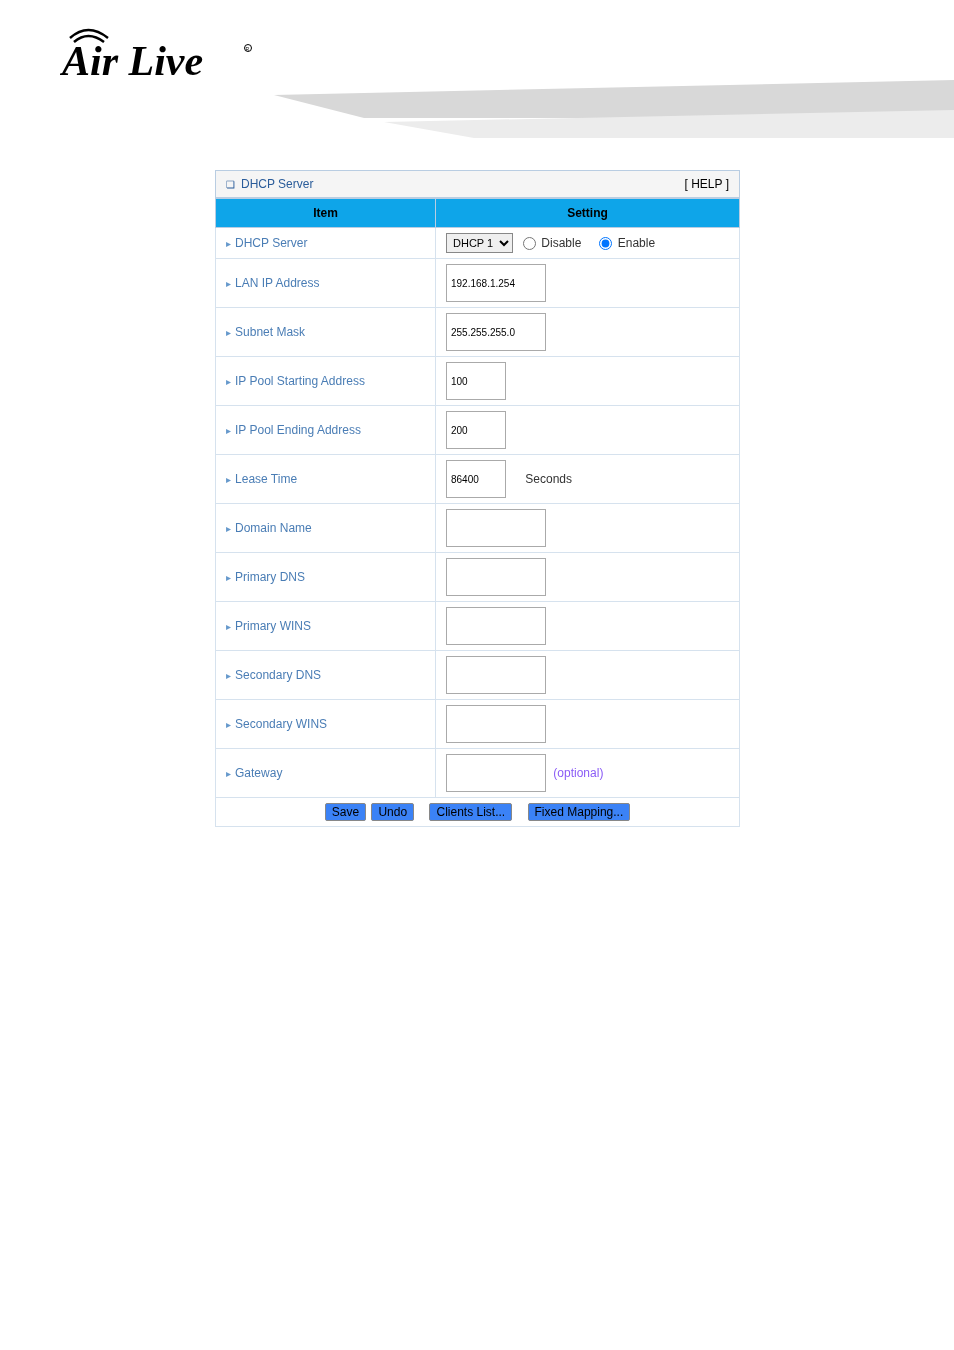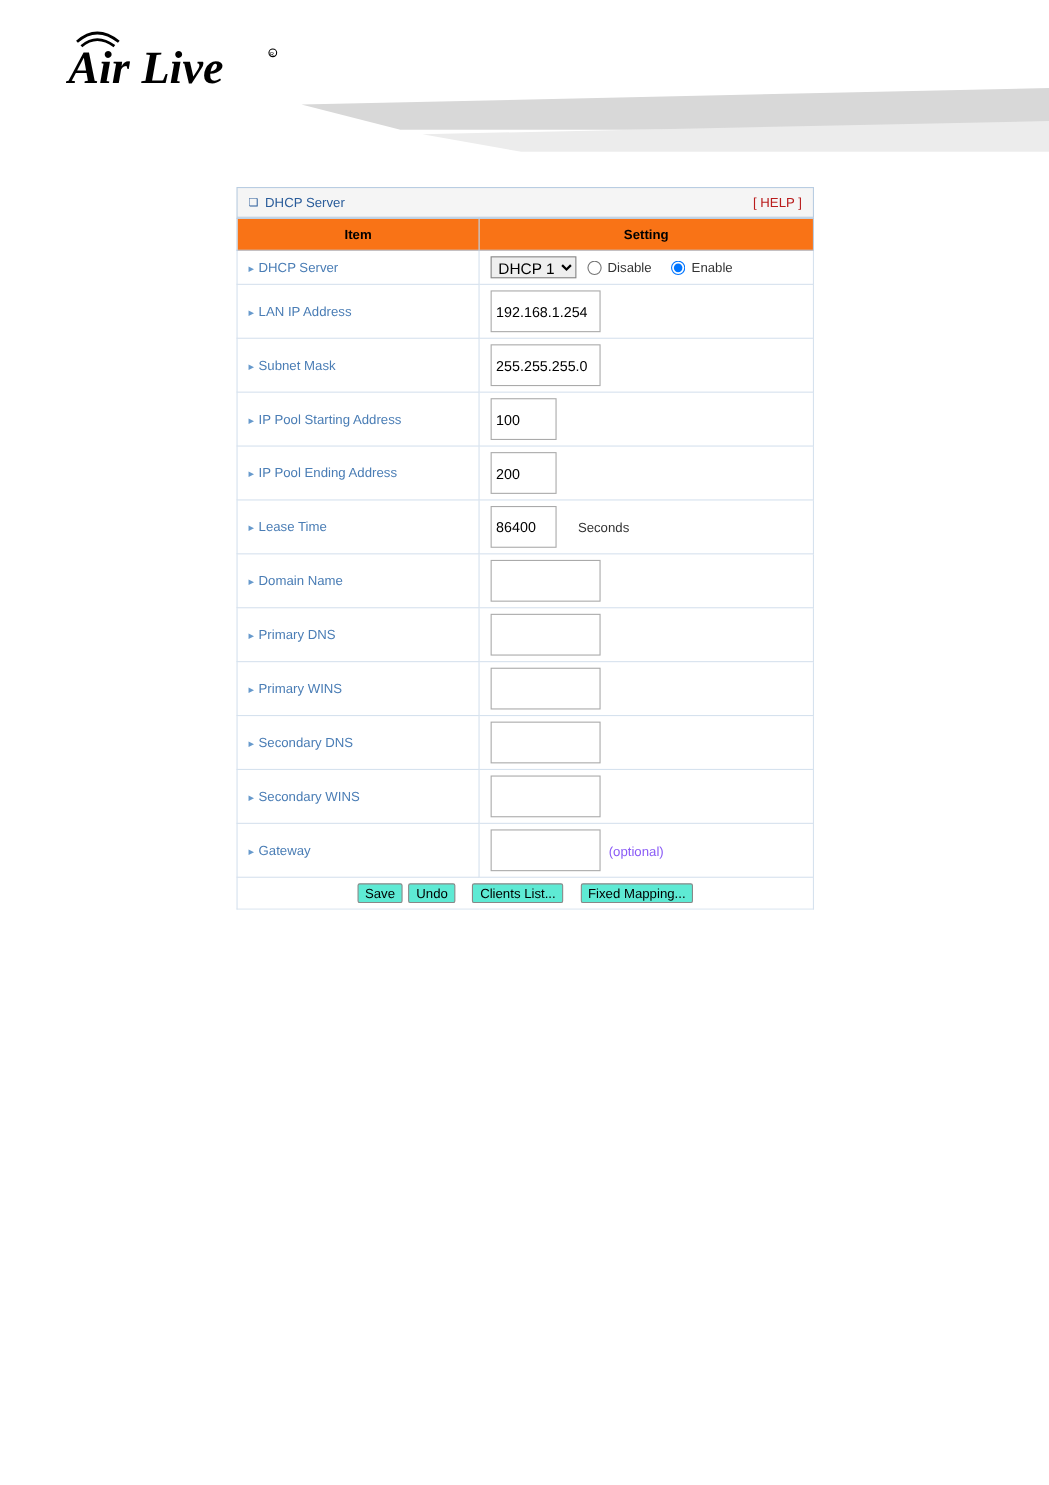--- a/index.html
+++ b/index.html
@@ -37,32 +37,32 @@
       align-items: center;
       color: #2a5c9a;
       font-size: 12px;
     }
     .panel-header .title {
       display: flex;
       align-items: center;
       gap: 6px;
     }
     .help-link {
-      color: #b91c1c;
+      color: #000000;
       text-decoration: none;
       cursor: pointer;
     }
     table.settings {
       width: 100%;
       border-collapse: collapse;
       border: 1px solid #b9cde2;
       border-top: none;
     }
     table.settings th {
-      background: #f97316;
+      background: #0ea5e9;
       text-align: center;
       font-weight: bold;
       padding: 7px;
       border: 1px solid #b9cde2;
       font-size: 12px;
     }
     table.settings td {
       border: 1px solid #d6e2ee;
       padding: 5px 10px;
       font-size: 12px;
@@ -73,47 +73,47 @@
       width: 220px;
     }
     .arrow {
       color: #6699cc;
       margin-right: 4px;
       font-size: 10px;
     }
     input[type="text"] {
       border: 1px solid #aaa;
       padding: 18px 4px;
-      font-size: 13px;
+      font-size: 10px;
       width: 100px;
       height: 20px;
     }
     input.short { width: 60px; }
     select {
       border: 1px solid #888;
-      font-size: 14px;
+      font-size: 11px;
       padding: 1px 2px;
       height: 20px;
     }
     .radio-label {
       color: #333;
       margin-right: 8px;
     }
     .optional { color: #8b5cf6; margin-left: 4px; }
     .btn-row {
       text-align: center;
       padding: 6px;
       border: 1px solid #b9cde2;
       border-top: 1px solid #d6e2ee;
     }
     button {
       font-size: 12px;
       padding: 1px 6px;
       border: 1px solid #888;
-      background: #5eead4;
+      background: #3b82f6;
       border-radius: 2px;
       cursor: pointer;
       margin: 0 1px;
     }
     .setting-cell {
       display: flex;
       align-items: center;
       gap: 6px;
     }
     .seconds { color: #333; margin-left: 16px; }

